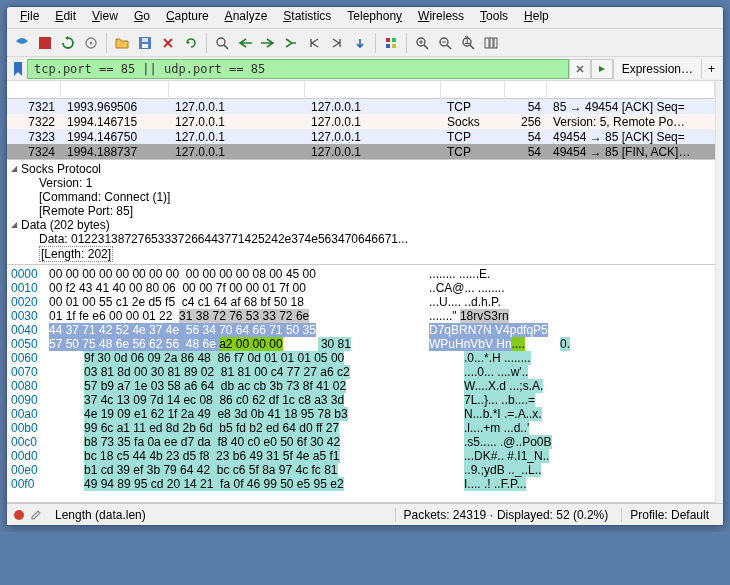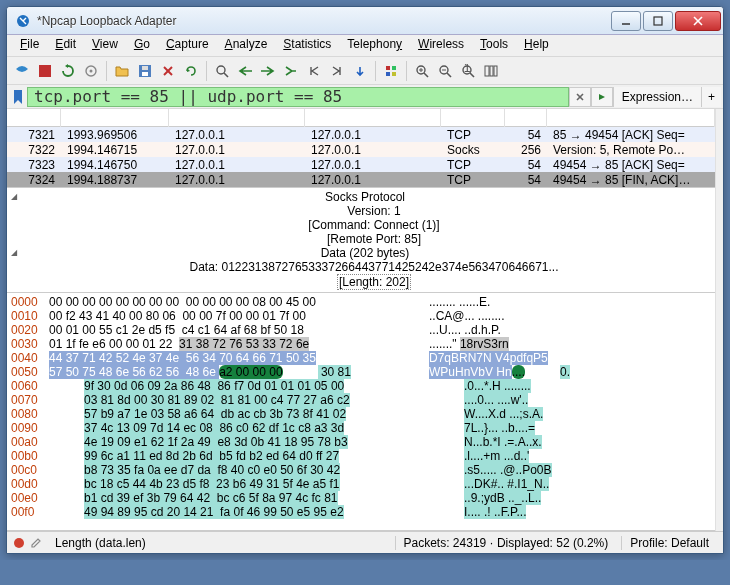--- a/index.html
+++ b/index.html
@@ -12,86 +12,59 @@
 .winbtn { width: 30px; height: 20px; border: 1px solid #7a8fa8; border-radius: 3px; background: linear-gradient(#f5faff,#d0e0f0); display: flex; align-items: center; justify-content: center; cursor: pointer; }
 .winbtn.close { background: linear-gradient(#f07878,#c73030); border-color: #a02020; color: #fff; width: 46px; }
 .menubar { height: 22px; display: flex; align-items: flex-start; padding: 0 6px; gap: 2px; background: #f0f0f0; border-bottom: 1px solid #d8d8d8; }
 .menubar span { padding: 2px 7px; cursor: pointer; }
 .menubar span u { text-decoration: underline; }
 .toolbar { height: 28px; display: flex; align-items: center; padding: 0 4px; gap: 1px; background: #f0f0f0; border-bottom: 1px solid #d8d8d8; }
 .tbtn { width: 22px; height: 22px; display: flex; align-items: center; justify-content: center; border: 1px solid transparent; cursor: pointer; }
 .tsep { width: 1px; height: 20px; background: #ccc; margin: 0 3px; }
 .filterbar { height: 24px; display: flex; align-items: center; padding: 0 2px; background: #f0f0f0; border-bottom: 1px solid #d8d8d8; gap: 0; }
 .bookmark { width: 18px; height: 20px; display:flex; align-items:center; justify-content:center; }
-.filterinput { flex: 1; height: 20px; background: #a8f0a8; border: 1px solid #7ac07a; padding: 0 6px; font-family: Consolas, monospace; font-size: 16px; color: #333; }
+.filterinput { flex: 1; height: 20px; background: #a8f0a8; border: 1px solid #7ac07a; padding: 0 6px; font-family: Consolas, monospace; font-size: 12px; color: #333; }
 .fbtn { width: 22px; height: 20px; border: 1px solid #ccc; background: #f5f5f5; display:flex; align-items:center; justify-content:center; cursor:pointer; }
 .expr { padding: 0 8px; height: 20px; border-left: 1px solid #ccc; display:flex; align-items:center; background:#f5f5f5; cursor:pointer; }
 .plus { width: 20px; height: 20px; border-left: 1px solid #ccc; display:flex; align-items:center; justify-content:center; background:#f5f5f5; cursor:pointer; }
 .packets { background: #fff; }
 .phead { display: flex; height: 18px; background: #fff; border-bottom: 1px solid #ccc; }
 .phead div { padding: 18px 6px; border-right: 1px solid #e0e0e0; font-size: 11px; color: #333; cursor: pointer; }
 .prows { position: relative; }
 .prow { display: flex; height: 15px; font-family: Consolas, monospace; font-size: 11px; align-items:center; }
 .prow div { padding: 0 6px; white-space: nowrap; overflow: hidden; }
 .prow div:nth-child(1) { text-align: right; }
 .prow.tcp { background: #e8eefb; }
 .prow.socks { background: #fcf4f0; }
 .prow.sel { background: #a8a8a8; color: #000; }
 .c-no{width:54px} .c-time{width:108px} .c-src{width:136px} .c-dst{width:136px} .c-proto{width:64px} .c-len{width:42px; text-align:right;} .c-info{width:168px}
-.details { background: #fff; border-top: 1px solid #ccc; border-bottom: 1px solid #ccc; font-family: Consolas, monospace; font-size: 11px; padding: 2px 12px; position:relative;text-align:center; }
+.details { background: #fff; border-top: 1px solid #ccc; border-bottom: 1px solid #ccc; font-family: Consolas, monospace; font-size: 11px; padding: 2px 0; position:relative; }
 .details .row { padding: 0 6px 0 14px; line-height: 14px; white-space: nowrap; }
 .details .sub { padding-left: 32px; }
 .details .tri::before { content: "◢"; position: absolute; left: 4px; font-size: 8px; color: #666; }
 .details .mark { border: 1px dotted #888; display: inline-block; padding: 0 1px; }
 .hexpane { background: #fff; font-family: Consolas, monospace; font-size: 11px; padding: 2px 4px; overflow:auto; height:238px; border-bottom:1px solid #ccc;}
 .hexrow { display: flex; white-space: pre; line-height: 14px; }
-.hexoff { width: 38px; color: #c2410c; }
+.hexoff { width: 38px; color: #0369a1; }
 .hexb { width: 380px; }
 .hexa { }
 .hl-gray { background: #c8c8c8; }
 .hl-blue { background: #8ea8d8; color:#fff; }
-.hl-yel { background: #15803d; border-radius: 6px; }
+.hl-yel { background: #84cc16; }
 .hl-teal { background: #a0e0d8; margin-left: 35px; }
 .statusbar { height: 22px; background: #f0f0f0; display: flex; align-items: center; padding: 0 6px; gap: 5px; border-top:1px solid #ccc;}
 .statusbar .seg { padding: 0 8px; }
 .scrollcol { width:16px; background:#f0f0f0; border-left:1px solid #e0e0e0; }
 svg { display:block; }
 </style>
 </head>
 <body>
 
 <div class="window">
 
-  <div class="titlebar">
-    <span class="appicon">
-      <svg width="16" height="16" viewBox="0 0 16 16">
-          <circle cx="8" cy="8" r="6" fill="#2070c0"></circle>
-          <path d="M5 5 L11 11 M11 5 L8 8" stroke="#fff" stroke-width="1.4" fill="none"></path>
-        </svg>
-    </span>
-    <span class="title">*Npcap Loopback Adapter</span>
-    <div class="winbtns">
-      <div class="winbtn">
-          <svg width="10" height="10">
-            <line x1="1" y1="8" x2="9" y2="8" stroke="#333" stroke-width="1.4"></line>
-          </svg>
-        </div>
-      <div class="winbtn">
-          <svg width="10" height="10">
-            <rect x="1" y="1" width="8" height="8" fill="none" stroke="#333" stroke-width="1.2"></rect>
-          </svg>
-        </div>
-      <div class="winbtn close">
-          <svg width="10" height="10">
-            <line x1="1" y1="1" x2="9" y2="9" stroke="#fff" stroke-width="1.6"></line>
-            <line x1="9" y1="1" x2="1" y2="9" stroke="#fff" stroke-width="1.6"></line>
-          </svg>
-        </div>
-    </div>
-  </div>
 
   <div class="menubar">
     <span><u>F</u>ile</span>
     <span><u>E</u>dit</span>
     <span><u>V</u>iew</span>
     <span><u>G</u>o</span>
     <span><u>C</u>apture</span>
     <span><u>A</u>nalyze</span>
     <span><u>S</u>tatistics</span>
     <span>Telephon<u>y</u></span>

